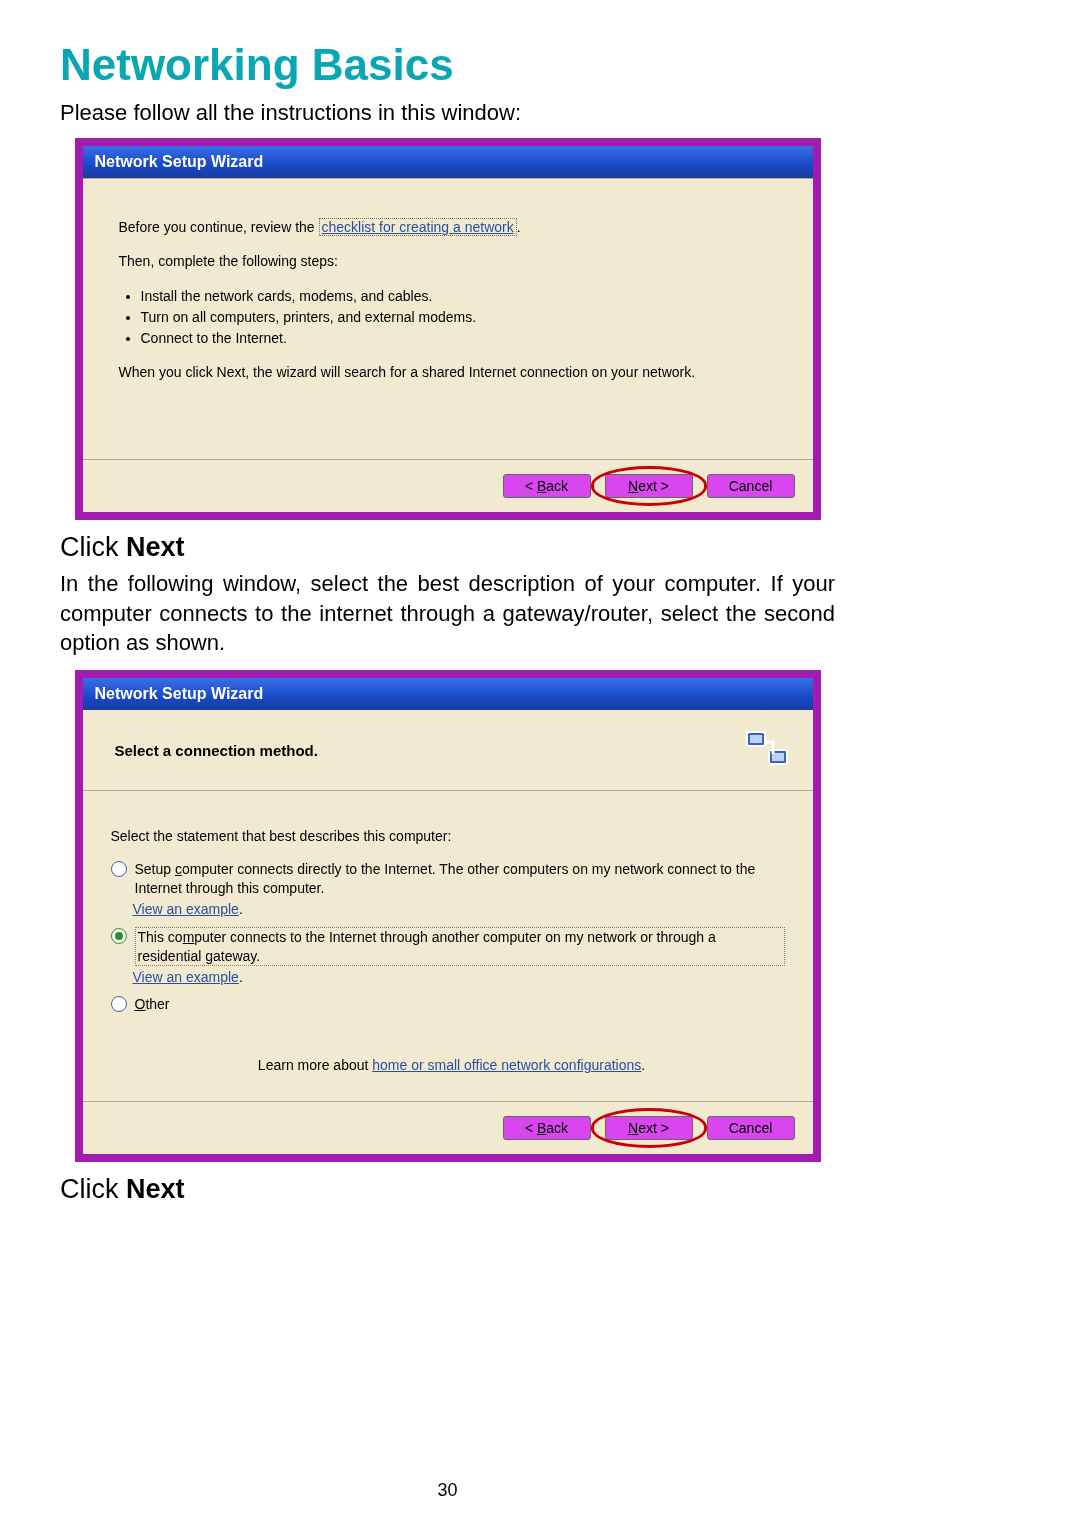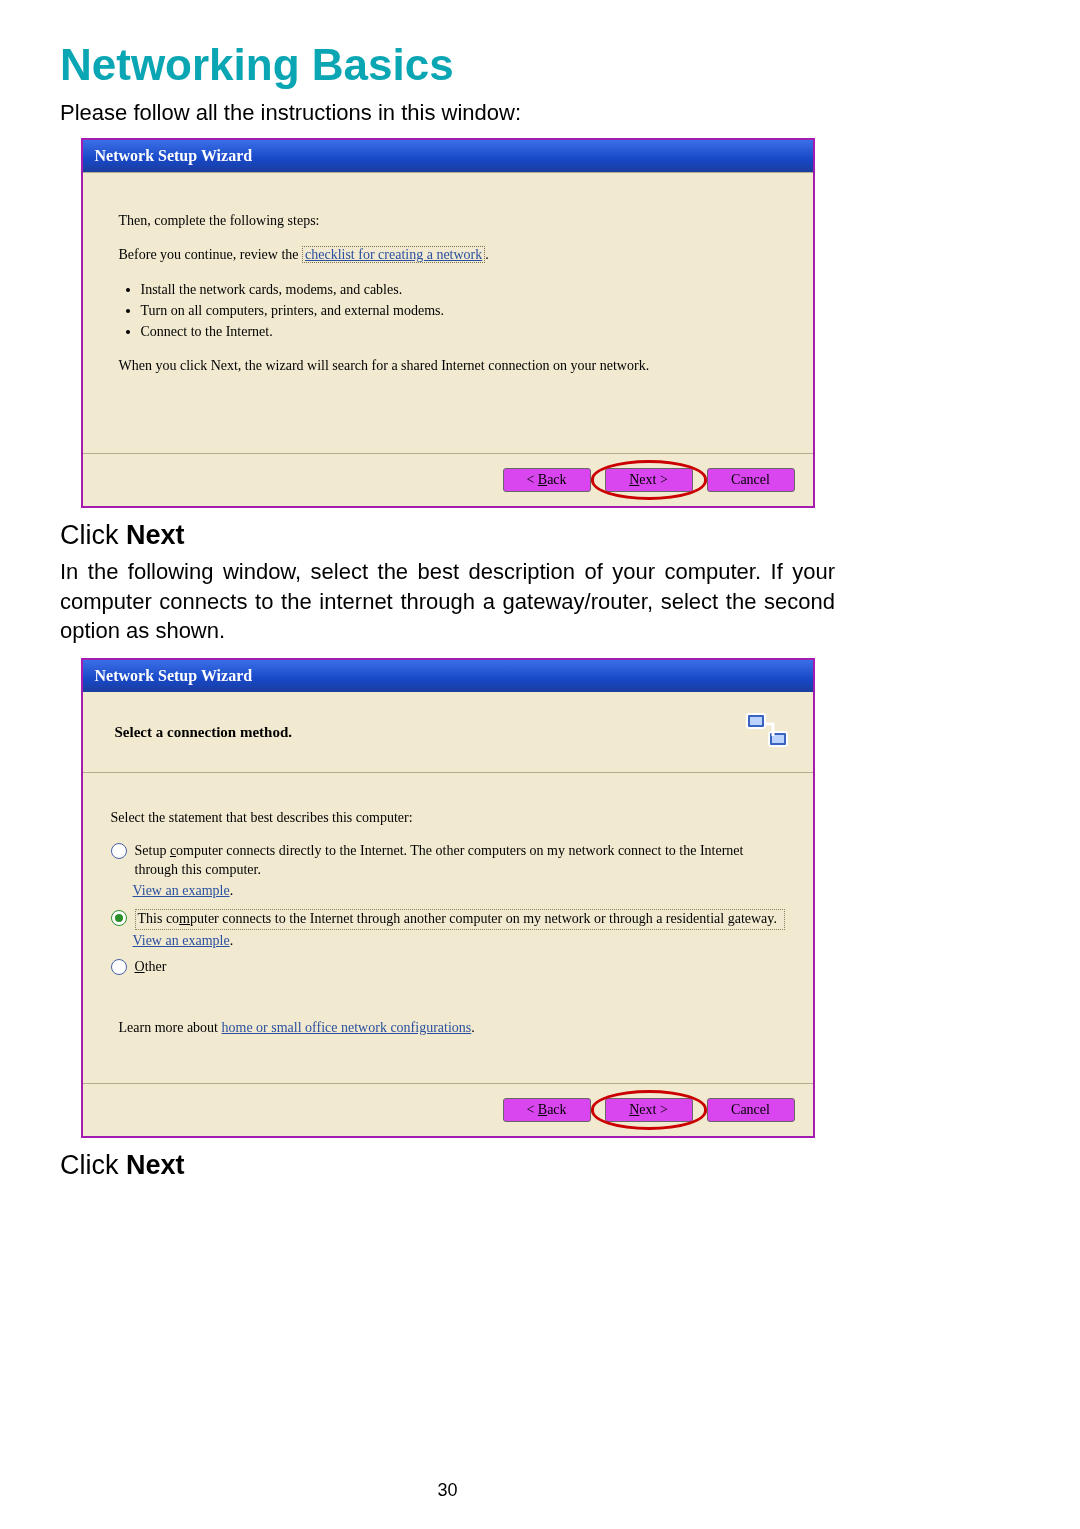--- a/index.html
+++ b/index.html
@@ -43,23 +43,23 @@
     bottom: 28px;
     left: 0; right: 0;
     text-align: center;
     font-size: 18px;
   }
 
   
   .wizard {
     width: 730px;
     margin: 0 auto 12px auto;
-    border: 2px solid #a21caf;
+    border: 8px solid #a21caf;
     background: #f1ead0;
-    font-family: Liberation Serif, serif;
+    font-family: Liberation Sans, sans-serif;
     font-size: 14px;
   }
   .titlebar {
     background: linear-gradient(to bottom, #3a6fe6, #1848c7 60%, #1a3e9f);
     color: #fff;
     font-weight: bold;
     font-size: 16px;
     padding: 7px 12px;
   }
   .wiz-header {
@@ -126,20 +126,21 @@
     border: 1px dotted #8a825f;
     padding: 0 2px;
   }
   .radio-sublink {
     margin-left: 22px;
     margin-bottom: 6px;
   }
 
   .learn-more {
     margin: 42px 0 18px 8px;
+    text-align: center;
   }
 
   .wiz-buttons {
     border-top: 1px solid #b3ab8f;
     padding: 14px 18px;
     display: flex;
     justify-content: flex-end;
     gap: 14px;
     align-items: center;
   }
@@ -173,24 +174,24 @@
 
 <div class="page">
 
   <h1 class="heading">Networking Basics</h1>
   <p class="intro">Please follow all the instructions in this window:</p>
 
   <div class="wizard">
     <div class="titlebar">Network Setup Wizard</div>
     <hr class="wiz-divider">
     <div class="wiz-body">
-      <p>Then, complete the following steps:</p>
       <p>
         <span>Before you continue, review the </span><span class="link dotted-box">checklist for creating a network</span><span>.</span>
       </p>
+      <p>Then, complete the following steps:</p>
       <ul class="bullets">
         <li>Install the network cards, modems, and cables.</li>
         <li>Turn on all computers, printers, and external modems.</li>
         <li>Connect to the Internet.</li>
       </ul>
       <p>When you click Next, the wizard will search for a shared Internet connection on your network.</p>
     </div>
     <div class="wiz-buttons">
       <div class="btn">
         <span>&lt; </span><span class="mnemonic">B</span><span>ack</span>

